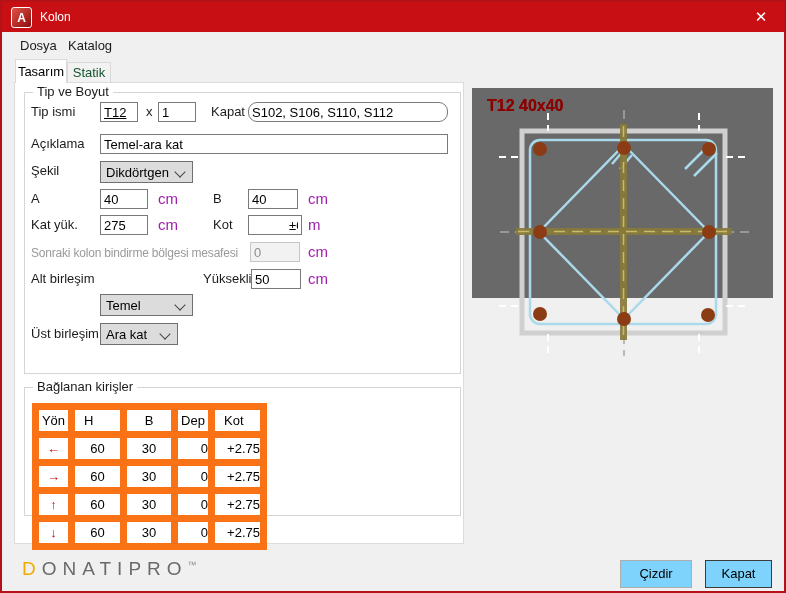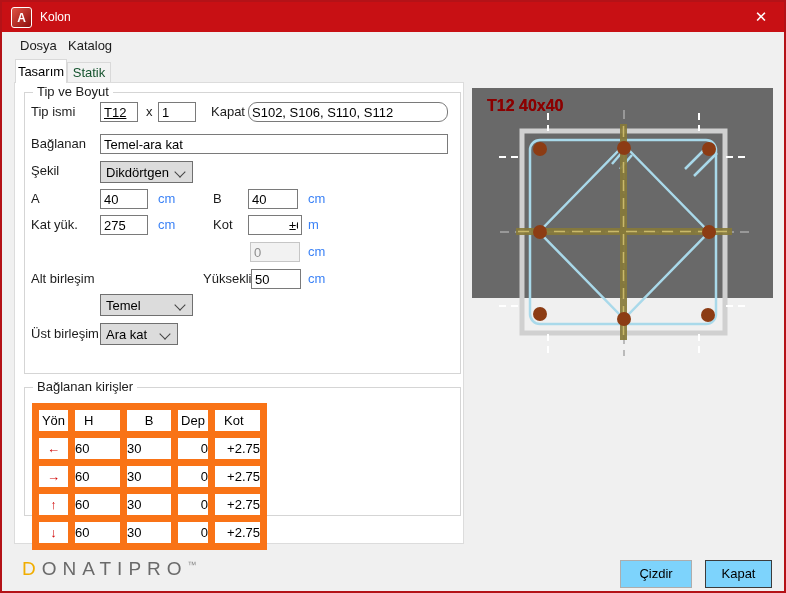--- a/index.html
+++ b/index.html
@@ -28,37 +28,37 @@
 
   
   .page{position:absolute;left:12px;top:80px;width:450px;height:462px;background:#fff;
         border:1px solid #dcdcdc;box-sizing:border-box;z-index:2;}
 
   .groupbox{position:absolute;border:1px solid #d5d5d5;box-sizing:border-box;}
   .legend{position:absolute;left:8px;top:-9px;background:#fff;padding:0 4px;font-size:13px;color:#1b1b1b;white-space:nowrap;}
 
   .lbl{position:absolute;font-size:13px;color:#1b1b1b;line-height:20px;white-space:nowrap;}
   .lbl.dim{color:#9a9a9a;font-size:12px;letter-spacing:-0.2px;}
-  .unit{position:absolute;font-size:13px;color:#3b82f6;line-height:20px;}
+  .unit{position:absolute;font-size:15px;color:#a21caf;line-height:20px;}
   .inp{position:absolute;height:20px;border:1px solid #7a7a7a;background:#fff;color:#000;
        font-family:"Liberation Sans",sans-serif;font-size:13px;padding:0 3px;box-sizing:border-box;outline:none;}
   .inp.disabled{background:#f2f2f2;border-color:#c6c6c6;color:#8e8e8e;}
   .combo{position:absolute;height:22px;background:#dcdcdc;border:1px solid #707070;box-sizing:border-box;
          font-size:13px;color:#000;display:flex;align-items:center;padding-left:5px;cursor:default;}
   .chev{position:absolute;right:8px;top:6px;width:7px;height:7px;border-right:1.5px solid #444;
         border-bottom:1.5px solid #444;transform:rotate(45deg);}
 
   
   table.beams{position:absolute;left:7px;top:15px;border-collapse:collapse;table-layout:fixed;}
   table.beams th,table.beams td{border:7px solid #f97316;height:21px;font-size:13px;font-weight:normal;
         padding:0;background:#fff;color:#000;overflow:hidden;}
   table.beams th{text-align:center;}
   table.beams th.left{text-align:left;padding-left:9px;}
   td.c{text-align:center;}
-  td.num{text-align:left;padding-right:15px;}
+  td.num{text-align:center;padding-right:15px;}
   td.dep{text-align:right;padding-right:7px;}
   td.kot{text-align:right;padding-right:5px;}
   td.sel{background:#0078d7;color:#fff;}
   .dir-arrow{color:#d00000;font-size:13px;}
 
   
   .preview{position:absolute;left:470px;top:86px;width:301px;height:210px;background:#696969;}
   .preview-title{position:absolute;left:15px;top:9px;color:#8b0000;font-size:16px;font-weight:bold;
                  text-shadow:0 0 0 #8b0000;}
   .preview svg{position:absolute;left:0;top:0;}
@@ -96,21 +96,21 @@
     <div class="groupbox" style="left:9px;top:9px;width:437px;height:282px;">
       <span class="legend">Tip ve Boyut</span>
 
       <span class="lbl" style="left:6px;top:9px;">Tip ismi</span>
       <input class="inp" style="left: 75px; top: 9px; width: 38px; text-decoration: underline;" value="T12">
       <span class="lbl" style="left:121px;top:9px;">x</span>
       <input class="inp" style="left: 133px; top: 9px; width: 38px;" value="1">
       <span class="lbl" style="left:186px;top:9px;">Kapat</span>
       <input class="inp" style="left: 223px; top: 9px; width: 200px; border-radius: 9px;" value="S102, S106, S110, S112">
 
-      <span class="lbl" style="left:6px;top:41px;">Bağlanan</span>
+      <span class="lbl" style="left:6px;top:41px;">Açıklama</span>
       <input class="inp" style="left: 75px; top: 41px; width: 348px;" value="Temel-ara kat">
 
       <span class="lbl" style="left:6px;top:68px;">Şekil</span>
       <div class="combo" style="left:75px;top:68px;width:93px;">
         <span>Dikdörtgen</span>
         <span class="chev"></span>
       </div>
 
       <span class="lbl" style="left:6px;top:96px;">A</span>
       <input class="inp" style="left: 75px; top: 96px; width: 48px;" value="40">
@@ -119,20 +119,21 @@
       <input class="inp" style="left: 223px; top: 96px; width: 50px;" value="40">
       <span class="unit" style="left:283px;top:96px;">cm</span>
 
       <span class="lbl" style="left:6px;top:122px;">Kat yük.</span>
       <input class="inp" style="left: 75px; top: 122px; width: 48px;" value="275">
       <span class="unit" style="left:133px;top:122px;">cm</span>
       <span class="lbl" style="left:188px;top:122px;">Kot</span>
       <input class="inp" style="left: 223px; top: 122px; width: 54px; padding-left: 40px;" value="±0.00">
       <span class="unit" style="left:283px;top:122px;">m</span>
 
+      <span class="lbl dim" style="left:6px;top:150px;">Sonraki kolon bindirme bölgesi mesafesi</span>
       <input class="inp disabled" style="left: 225px; top: 149px; width: 50px;" value="0">
       <span class="unit" style="left:283px;top:149px;">cm</span>
 
       <span class="lbl" style="left:6px;top:176px;">Alt birleşim</span>
       <div class="combo" style="left:75px;top:175px;width:93px;margin-top:26px;">
         <span>Temel</span>
         <span class="chev"></span>
       </div>
       <span class="lbl" style="left:178px;top:176px;">Yükseklik</span>
       <input class="inp" style="left: 226px; top: 176px; width: 50px;" value="50">

